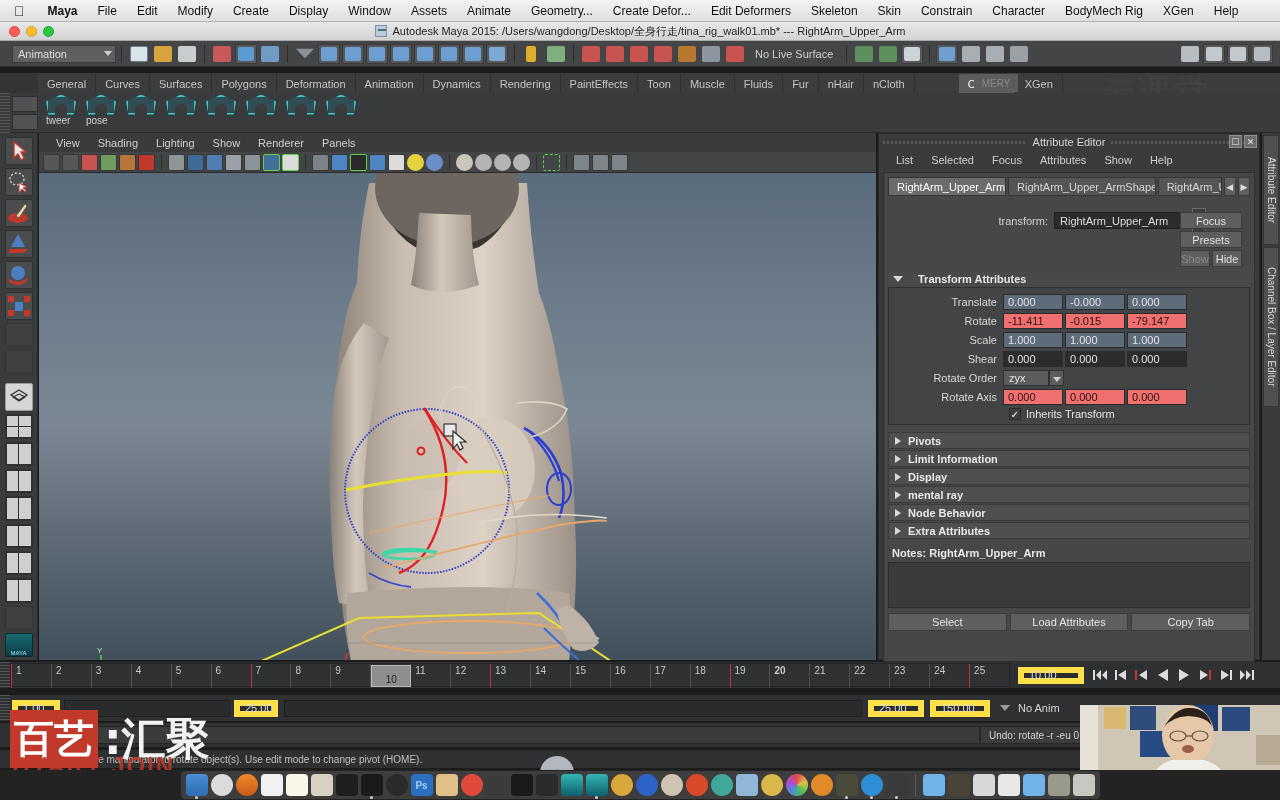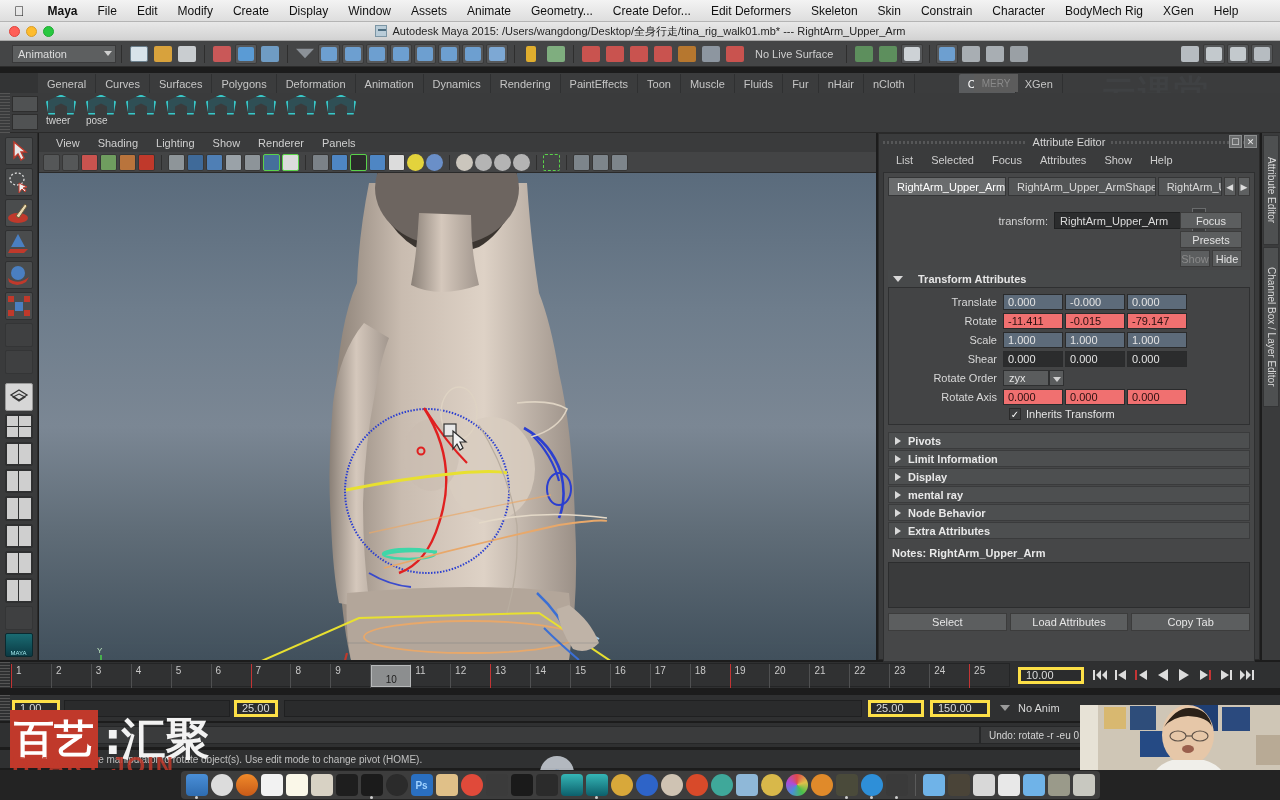--- a/index.html
+++ b/index.html
@@ -213,21 +213,21 @@
   .timeslider { position: absolute; left: 0; top: 662px; width: 1280px; height: 26px; background: #2f3031;
      display: flex; align-items: center; }
   .tsgrip { width: 10px; height: 26px; background: repeating-linear-gradient(#555 0 1px, transparent 1px 3px); }
   .ticks { position: relative; height: 24px; width: 1000px; background: #303132; border: 1px solid #242526; }
   .tk { position: absolute; top: 0; height: 24px; width: 1px; background: #4f5051; }
   .tk.red { background: #c43434; }
   .tkl { position: absolute; top: 1px; font-size: 10px; color: #c9c9c9; }
   .curframe { position: absolute; top: 1px; height: 22px; width: 30px; background: #8c8e8f;
      border: 1px solid #b7b9ba; display: flex; align-items: flex-end; justify-content: center;
      font-size: 10px; color: #1e1e1e; padding-bottom: 1px; }
-  .tfield { height: 17px; background: #2b2c2d; border: 3px solid #fde047; color: #dcdcdc;
+  .tfield { height: 17px; background: #2b2c2d; border: 6px solid #fde047; color: #dcdcdc;
      font-size: 11px; display: flex; align-items: center; padding-left: 5px; }
   .playbtns { display: flex; align-items: center; gap: 5px; margin-left: 8px; }
   .pb { width: 16px; height: 16px; position: relative; }
 
   
   .rangeslider { position: absolute; left: 0; top: 695px; width: 1280px; height: 26px;
      background: #2f3031; display: flex; align-items: center; }
   .rangebar { height: 17px; background: #2a2b2c; border: 1px solid #1f2021; position: relative; }
 
   
@@ -887,21 +887,21 @@
         <div class="tkl" style="left: 563.88px;">15</div>
         <div class="tk" style="left: 598.8px;"></div>
         <div class="tkl" style="left: 603.8px;">16</div>
         <div class="tk" style="left: 638.72px;"></div>
         <div class="tkl" style="left: 643.72px;">17</div>
         <div class="tk" style="left: 678.64px;"></div>
         <div class="tkl" style="left: 683.64px;">18</div>
         <div class="tk red" style="left: 718.56px;"></div>
         <div class="tkl" style="left: 723.56px;">19</div>
         <div class="tk" style="left: 758.48px;"></div>
-        <div class="tkl" style="left: 763.48px;">20</div>
+        <div class="tkl" style="left: 763.48px; font-weight: bold;">20</div>
         <div class="tk" style="left: 798.4px;"></div>
         <div class="tkl" style="left: 803.4px;">21</div>
         <div class="tk" style="left: 838.32px;"></div>
         <div class="tkl" style="left: 843.32px;">22</div>
         <div class="tk" style="left: 878.24px;"></div>
         <div class="tkl" style="left: 883.24px;">23</div>
         <div class="tk" style="left: 918.16px;"></div>
         <div class="tkl" style="left: 923.16px;">24</div>
         <div class="tk red" style="left: 958.08px;"></div>
         <div class="tkl" style="left: 963.08px;">25</div>

